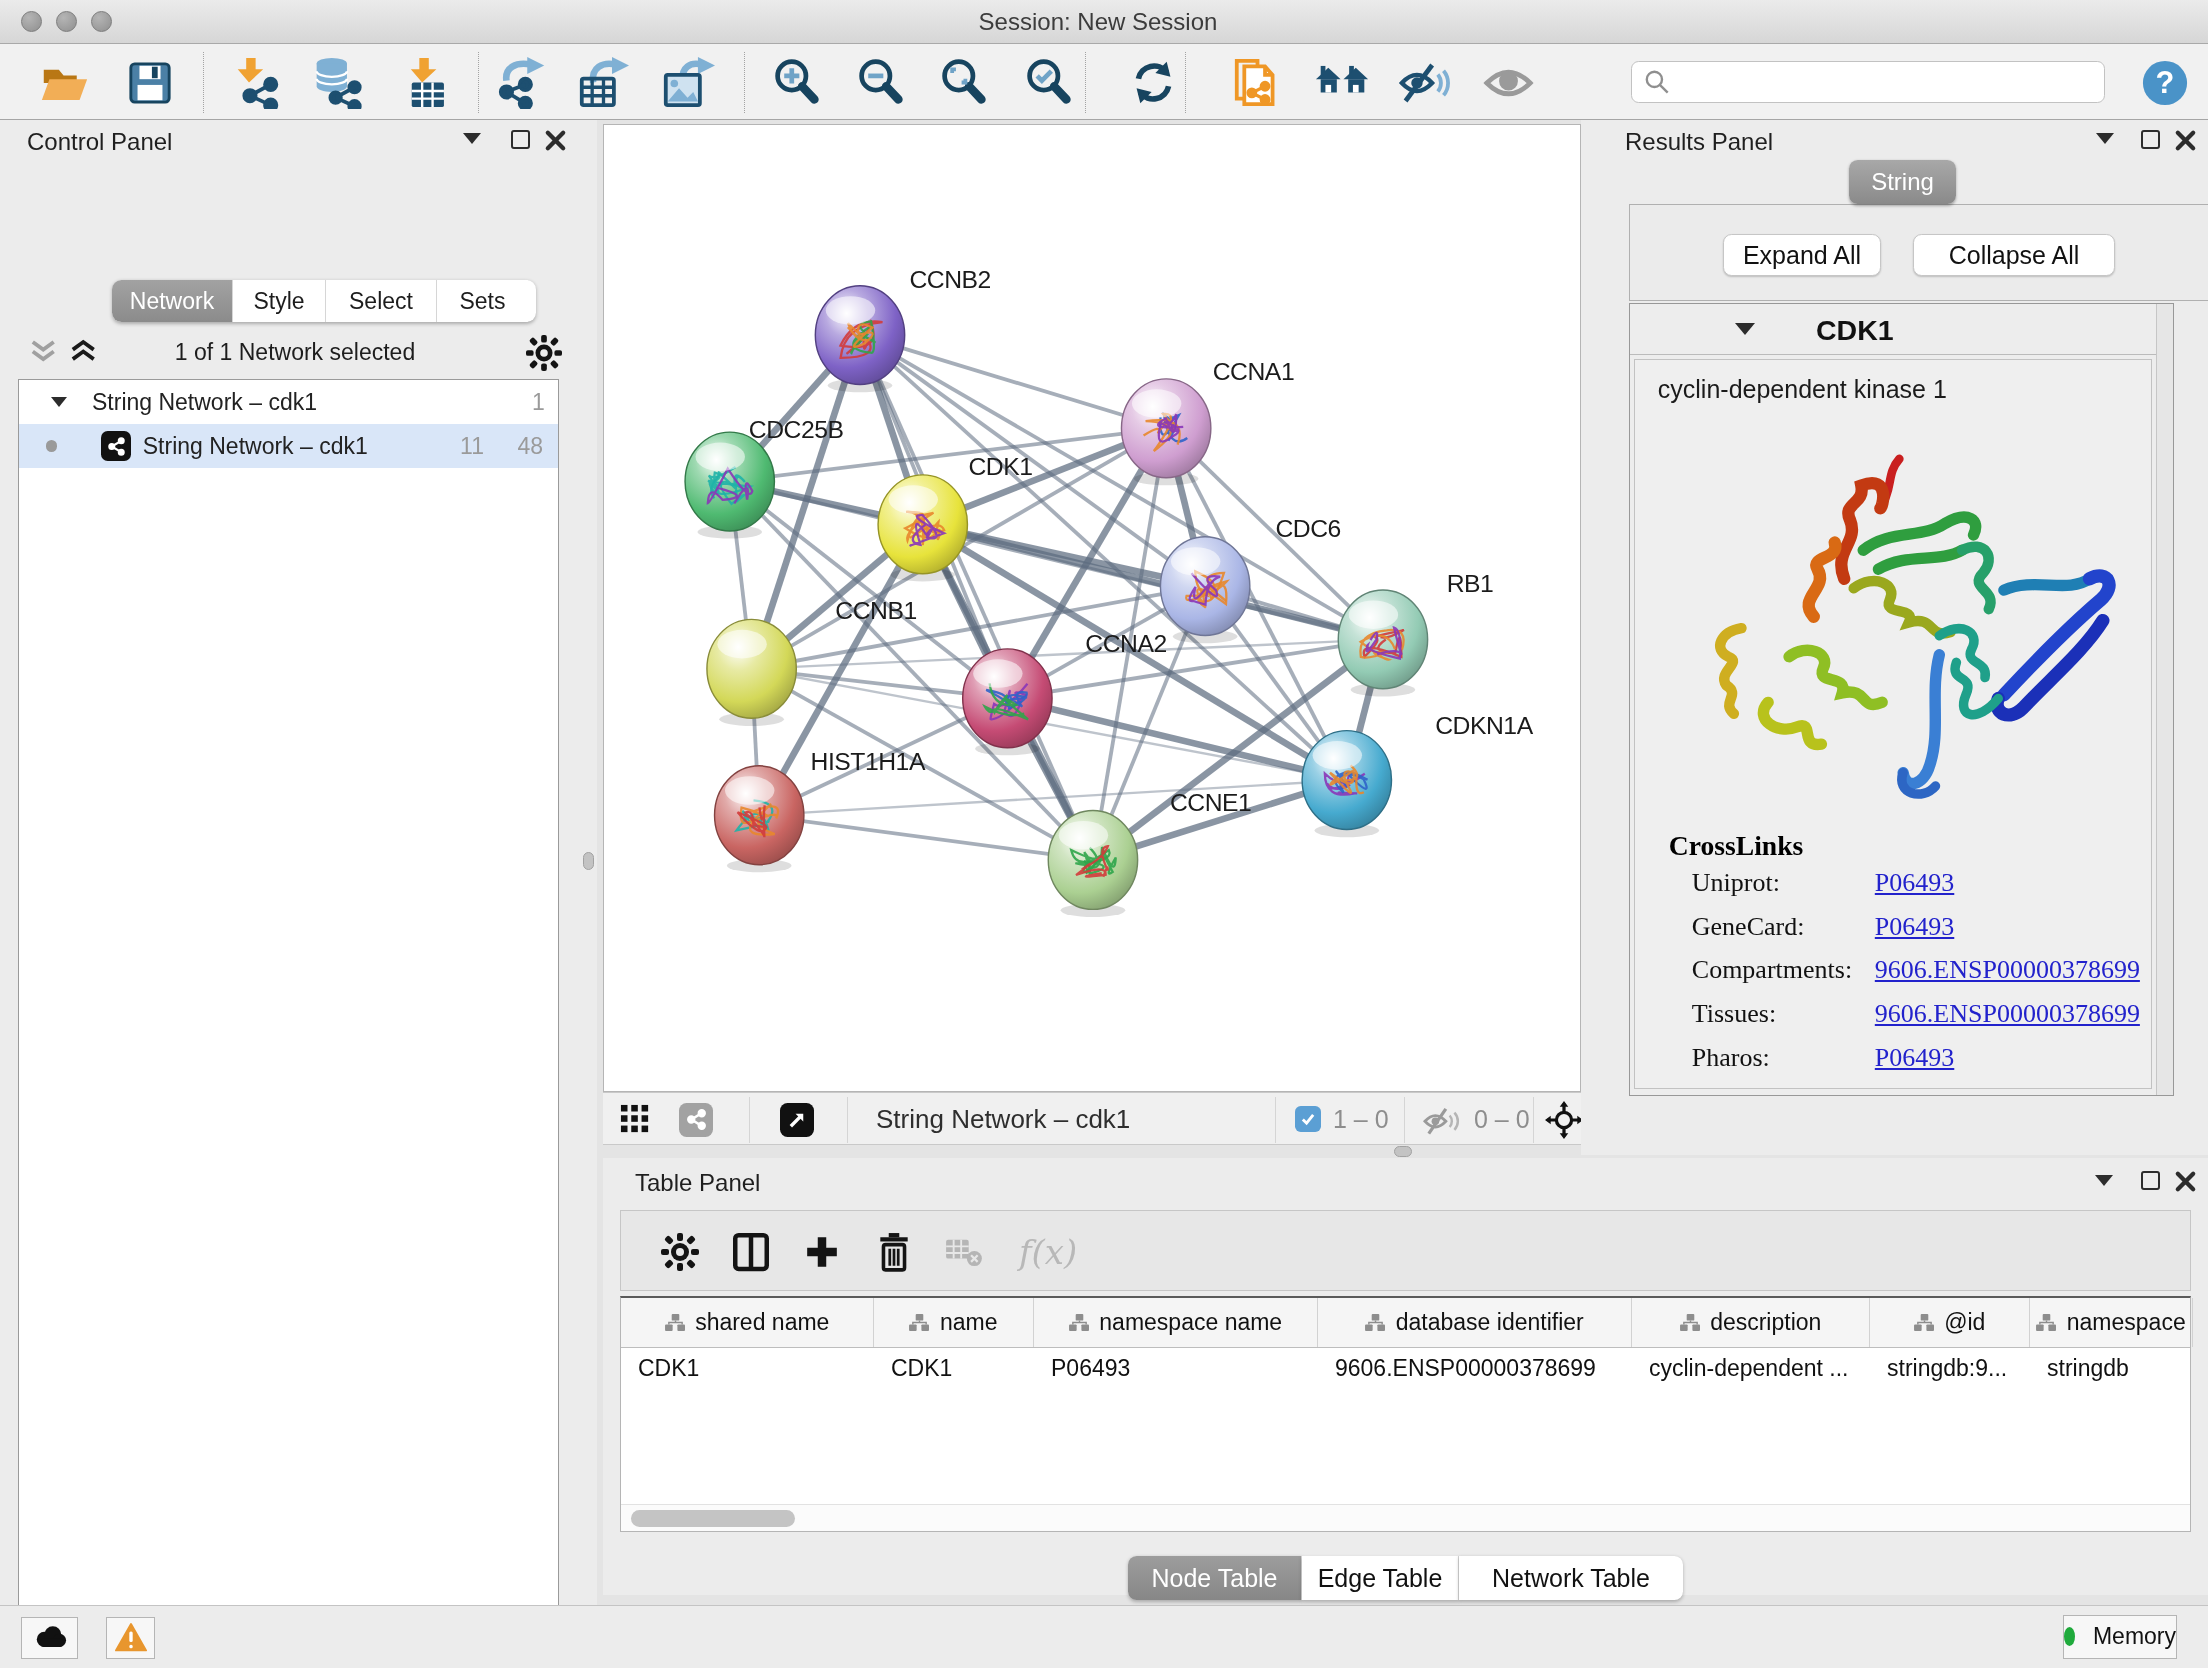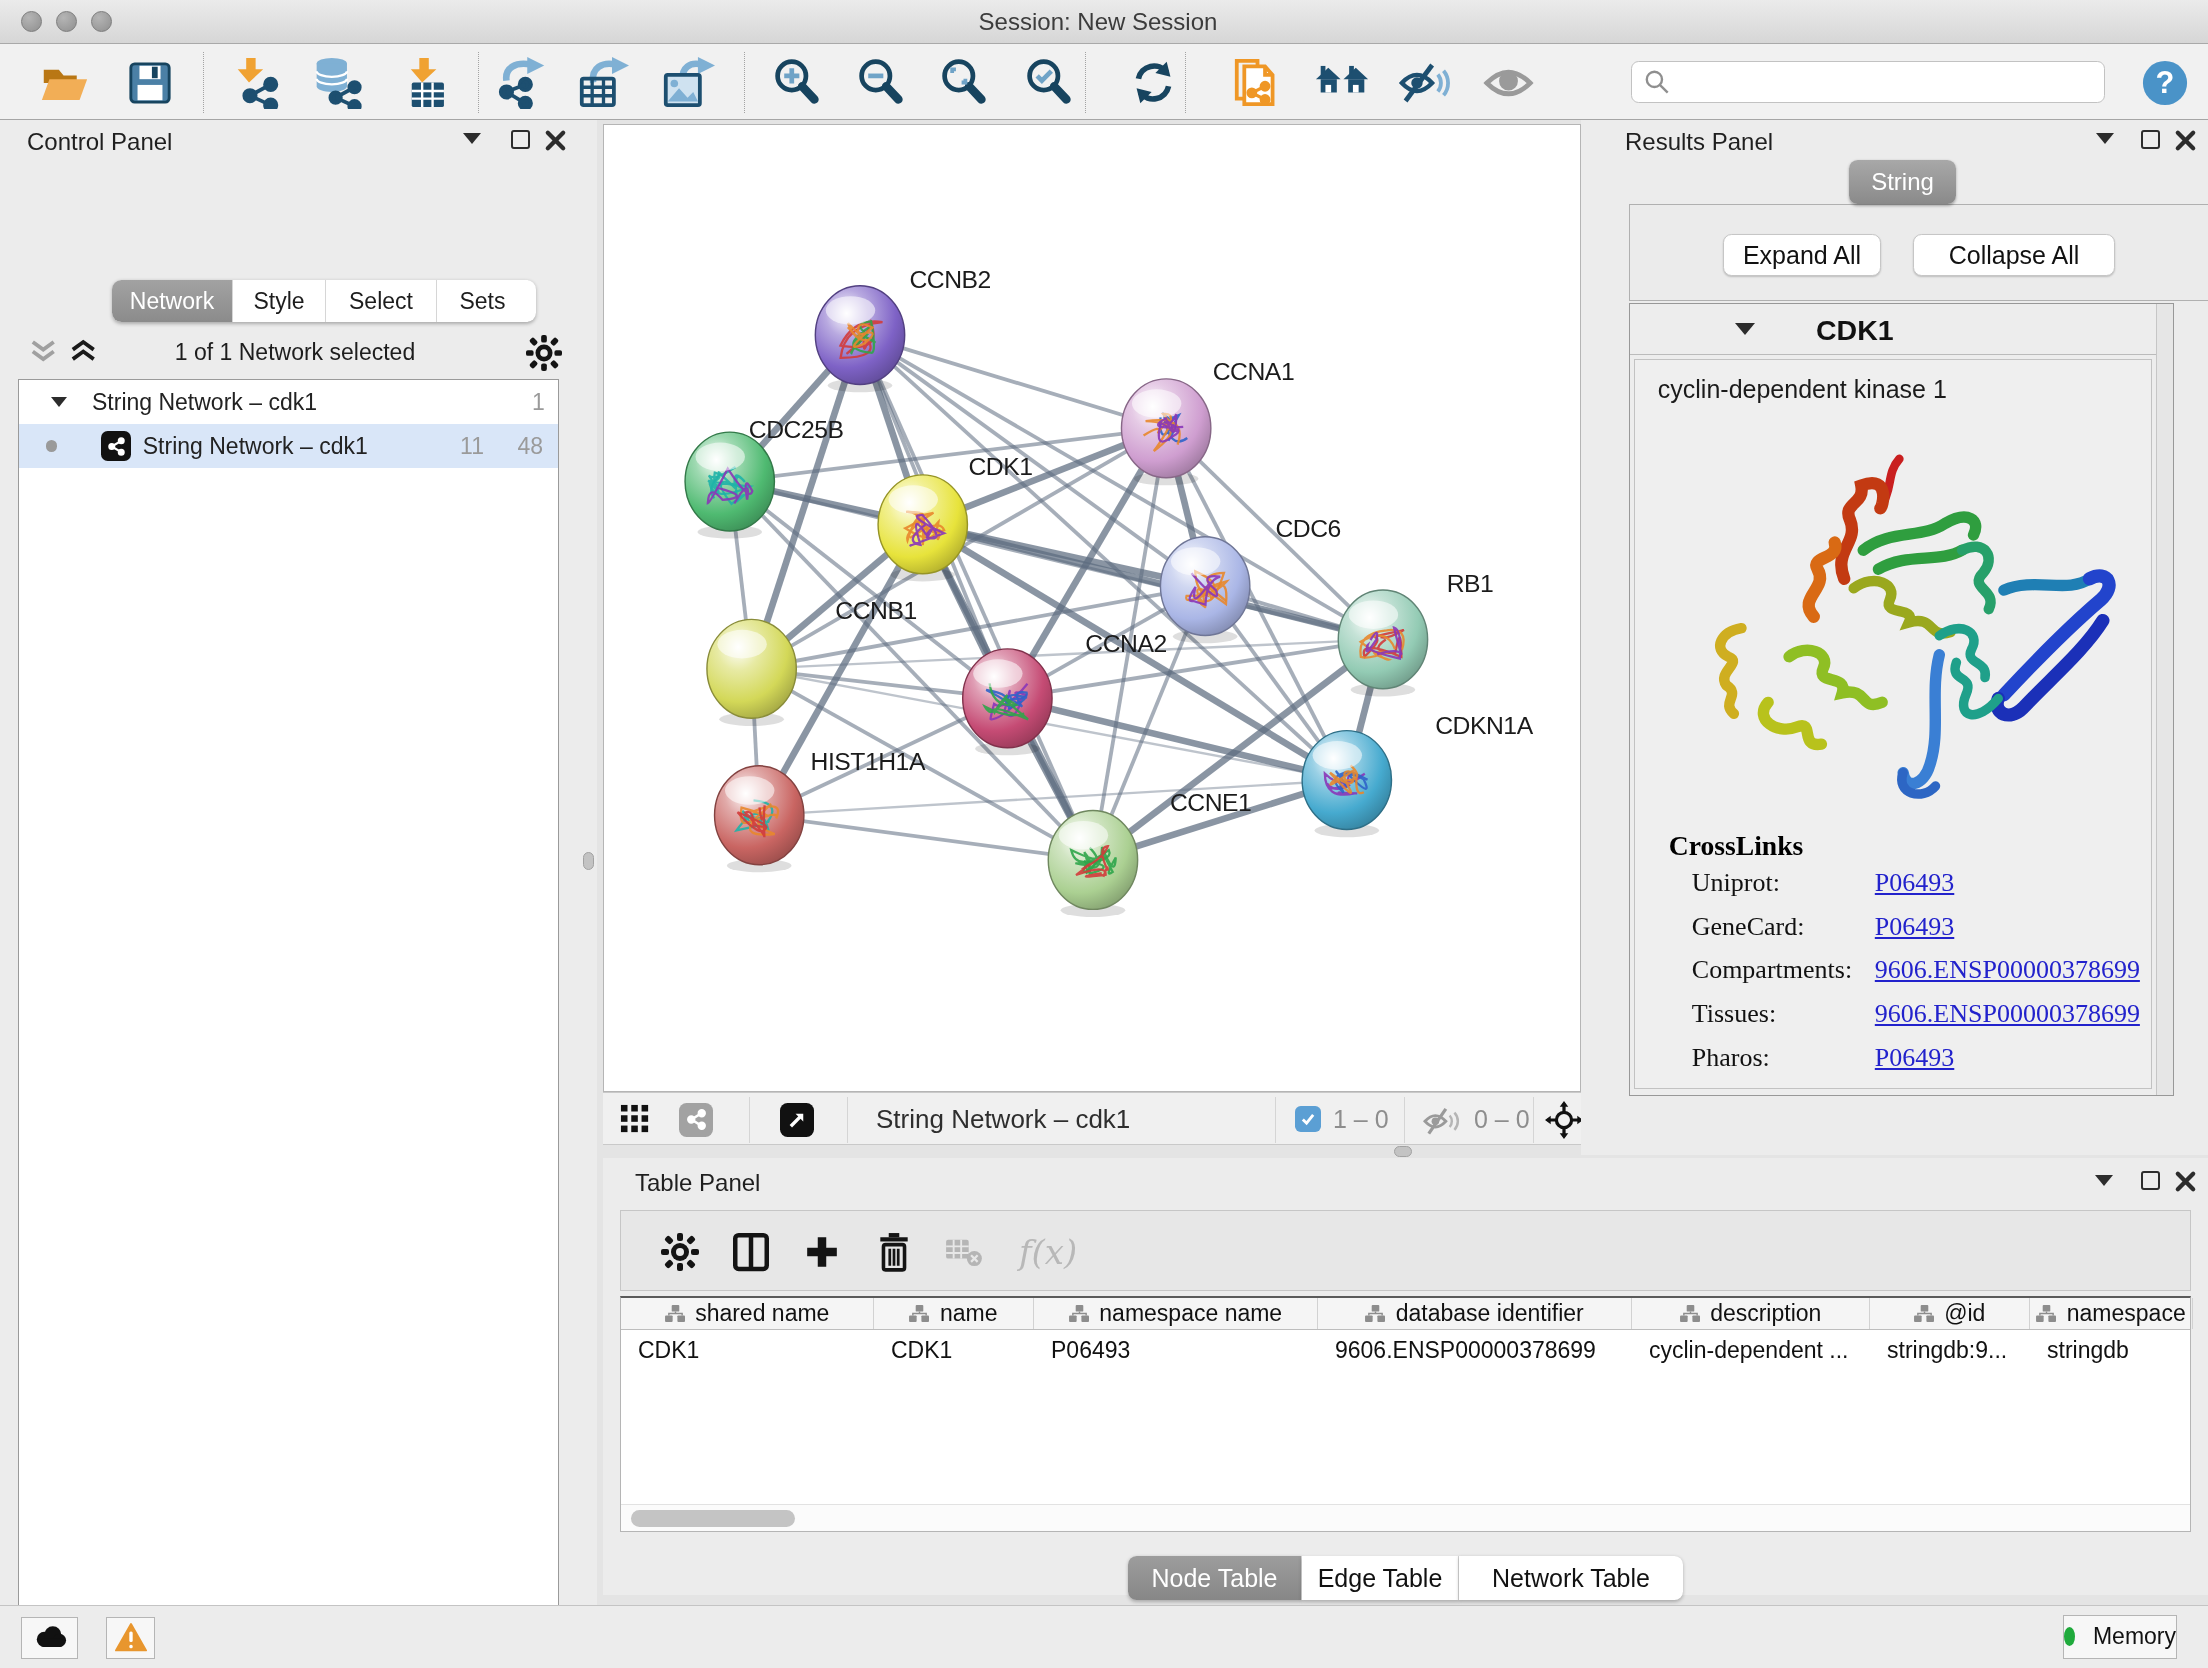--- a/index.html
+++ b/index.html
@@ -83,21 +83,21 @@
   .xl-row { position:absolute; left:57px; right:28.5px; font-size:26px; color:#111; }
   .xl-row .val { position:absolute; left:183px; color:#2222cc; text-decoration:underline; }
 
   
   .table-panel { position:absolute; left:603px; top:1158px; width:1605px; height:437px; background:#ececec; }
   .tp-toolbar { position:absolute; left:17px; top:52px; width:1571px; height:81px;
     background:#e7e7e7; border:1px solid #c6c6c6; display:flex; align-items:center; }
   .tp-ic { position:absolute; top:0; height:81px; display:flex; align-items:center; justify-content:flex-start; width:57px;margin-left:13px; }
   .tp-table { position:absolute; left:17px; top:138px; width:1571px; height:236px; background:#fff;
     border:1px solid #b5b5b5; border-top:2.9px solid #5a5a5a; }
-  .tp-header { display:flex; height:32px; background:#f5f5f5; border-bottom:1px solid #bdbdbd; }
+  .tp-header { display:flex; height:50px; background:#f5f5f5; border-bottom:1px solid #bdbdbd; }
   .tp-th { display:flex; align-items:center; justify-content:center; gap:9.5px; font-size:23px;
     color:#111; border-right:1px solid #d2d2d2; overflow:hidden; white-space:nowrap; }
   .tp-rowline { display:flex; height:40px; }
   .tp-td { font-size:23px; color:#111; padding:6.7px 0 0 17px; overflow:hidden; white-space:nowrap; }
   .tp-scroll { position:absolute; left:0; right:0; bottom:0; height:27px; background:#fbfbfb; border-top:1px solid #e2e2e2; }
   .tp-thumb { position:absolute; left:9.5px; top:4.8px; width:164px; height:17px; background:#c4c4c4; border-radius:8.6px; }
   .bottom-tabs { position:absolute; left:0; right:0; top:398px; display:flex; justify-content:center; }
   .bt-tab { height:44px; line-height:44px; text-align:center; font-size:25px; background:#fff; color:#111;
     border-right:1px solid #d6d6d6; box-shadow:0 1.9px 3.8px rgba(0,0,0,.25); }
   .bt-tab.first { border-radius:8.6px 0 0 8.6px; }

